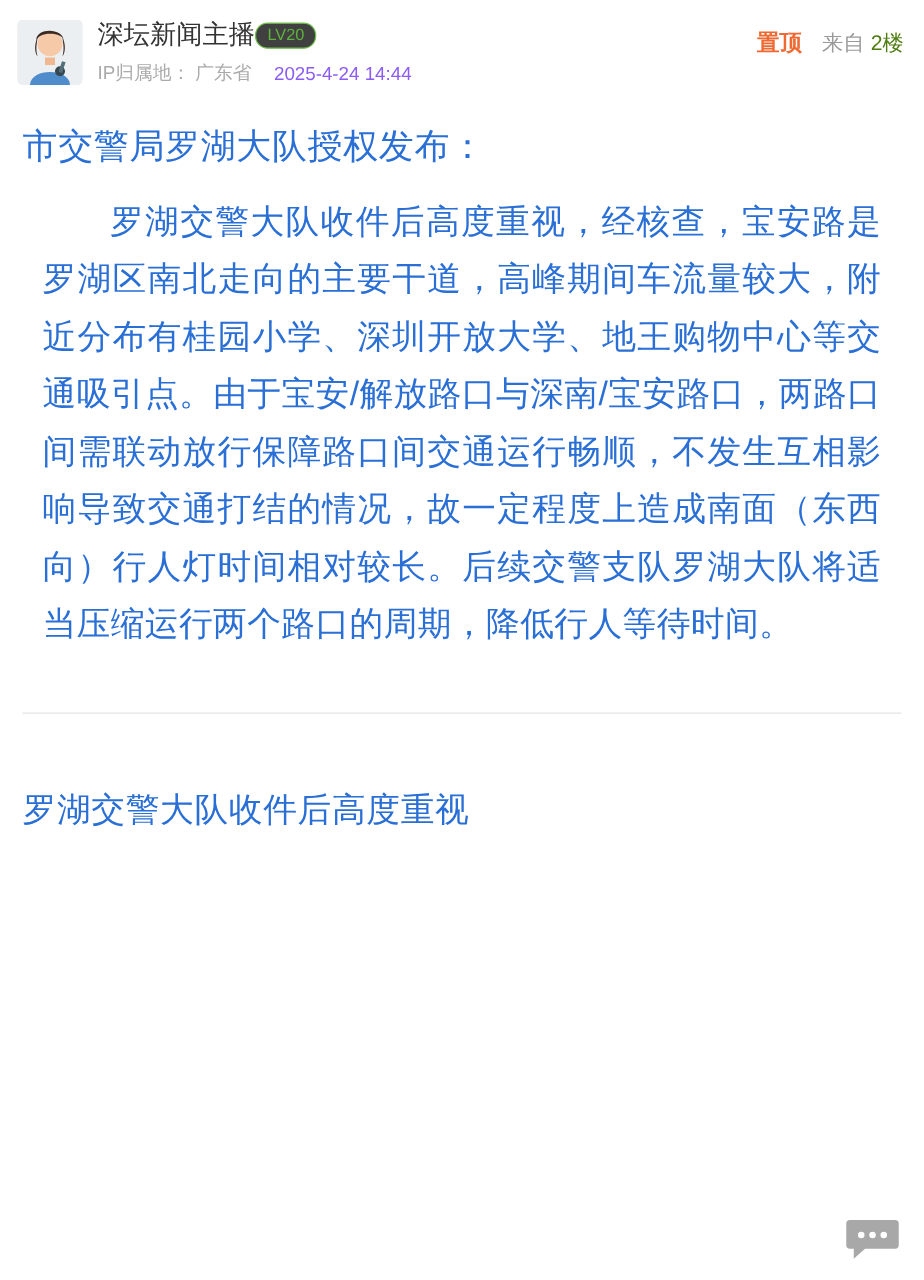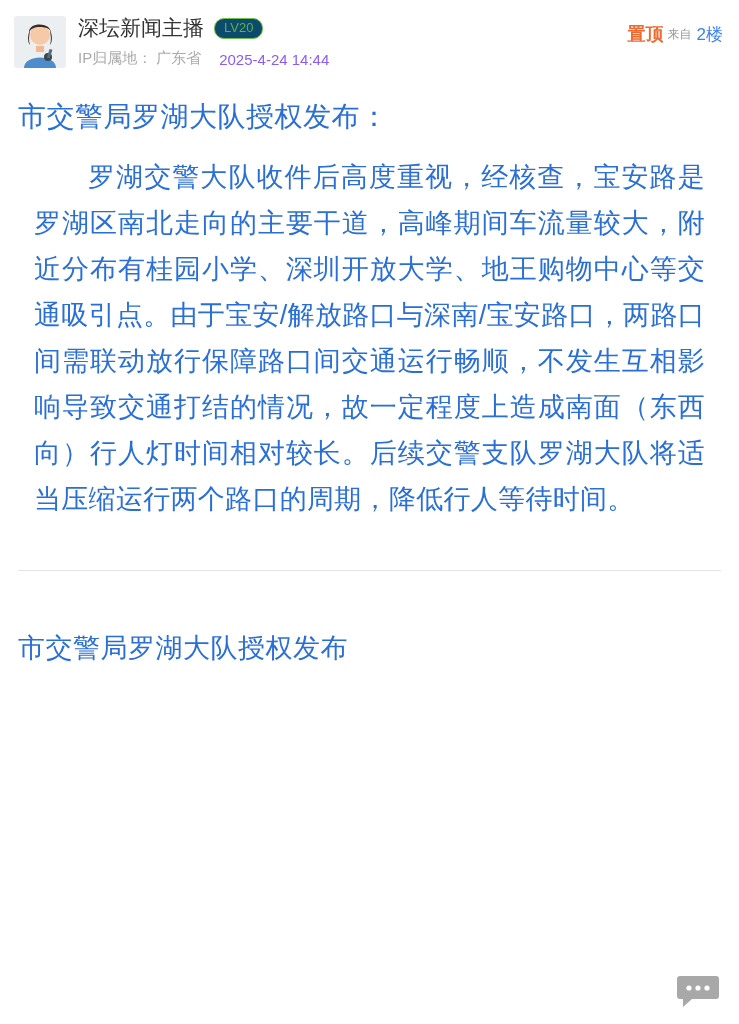--- a/index.html
+++ b/index.html
@@ -58,28 +58,27 @@
 
   .author-name {
     font-size: 21px;
     color: #333333;
     font-weight: normal;
     line-height: 28px;
     white-space: nowrap;
   }
 
   .level-badge {
-    margin-left: 10px;
     border: 1px solid #6fc04a;
     color: #5eb33c;
     font-size: 13px;
     line-height: 16px;
     padding: 1px 9px 2px 9px;
     border-radius: 10px;
-    background: #0c4a6e;
+    background: #404040;
     white-space: nowrap;
   }
 
   .meta-row {
     display: flex;
     align-items: flex-end;
     margin-top: 7px;
     color: #aaaaaa;
     font-size: 15px;
     white-space: nowrap;
@@ -97,25 +96,25 @@
     font-size: 17px;
     white-space: nowrap;
   }
   .pin-label {
     color: #ef6a33;
     font-weight: bold;
     font-size: 18px;
   }
   .from-label {
     color: #9a9a9a;
-    margin-left: 4px;
-    font-size: 12px;
+    margin-left: 16px;
+    font-size: 17px;
   }
   .floor-label {
-    color: #3b82f6;
+    color: #4d7c0f;
     margin-left: 5px;
     font-size: 17px;
   }
 
   
   .post-body {
     padding: 8px 18px 0 18px;
     box-sizing: border-box;
   }
 
@@ -207,21 +206,21 @@
 
   </div>
 
   <div class="post-body">
     <div class="body-title">市交警局罗湖大队授权发布：</div>
     <div class="body-para">罗湖交警大队收件后高度重视，经核查，宝安路是罗湖区南北走向的主要干道，高峰期间车流量较大，附近分布有桂园小学、深圳开放大学、地王购物中心等交通吸引点。由于宝安/解放路口与深南/宝安路口，两路口间需联动放行保障路口间交通运行畅顺，不发生互相影响导致交通打结的情况，故一定程度上造成南面（东西向）行人灯时间相对较长。后续交警支队罗湖大队将适当压缩运行两个路口的周期，降低行人等待时间。</div>
   </div>
 
   <hr class="divider">
 
-  <div class="footer-link">市交警局罗湖大队授权发布</div>
+  <div class="footer-link">罗湖交警大队收件后高度重视</div>
 
   <div class="comment-fab">
     <svg width="44" height="34" viewBox="0 0 44 34">
       <path d="M4 2 H40 A3 3 0 0 1 43 5 V22 A3 3 0 0 1 40 25 H16 L7 33 V25 H4 A3 3 0 0 1 1 22 V5 A3 3 0 0 1 4 2 Z" fill="#a8a8a8"></path>
       <circle cx="13" cy="14" r="2.6" fill="#ffffff"></circle>
       <circle cx="22" cy="14" r="2.6" fill="#ffffff"></circle>
       <circle cx="31" cy="14" r="2.6" fill="#ffffff"></circle>
     </svg>
   </div>
 

